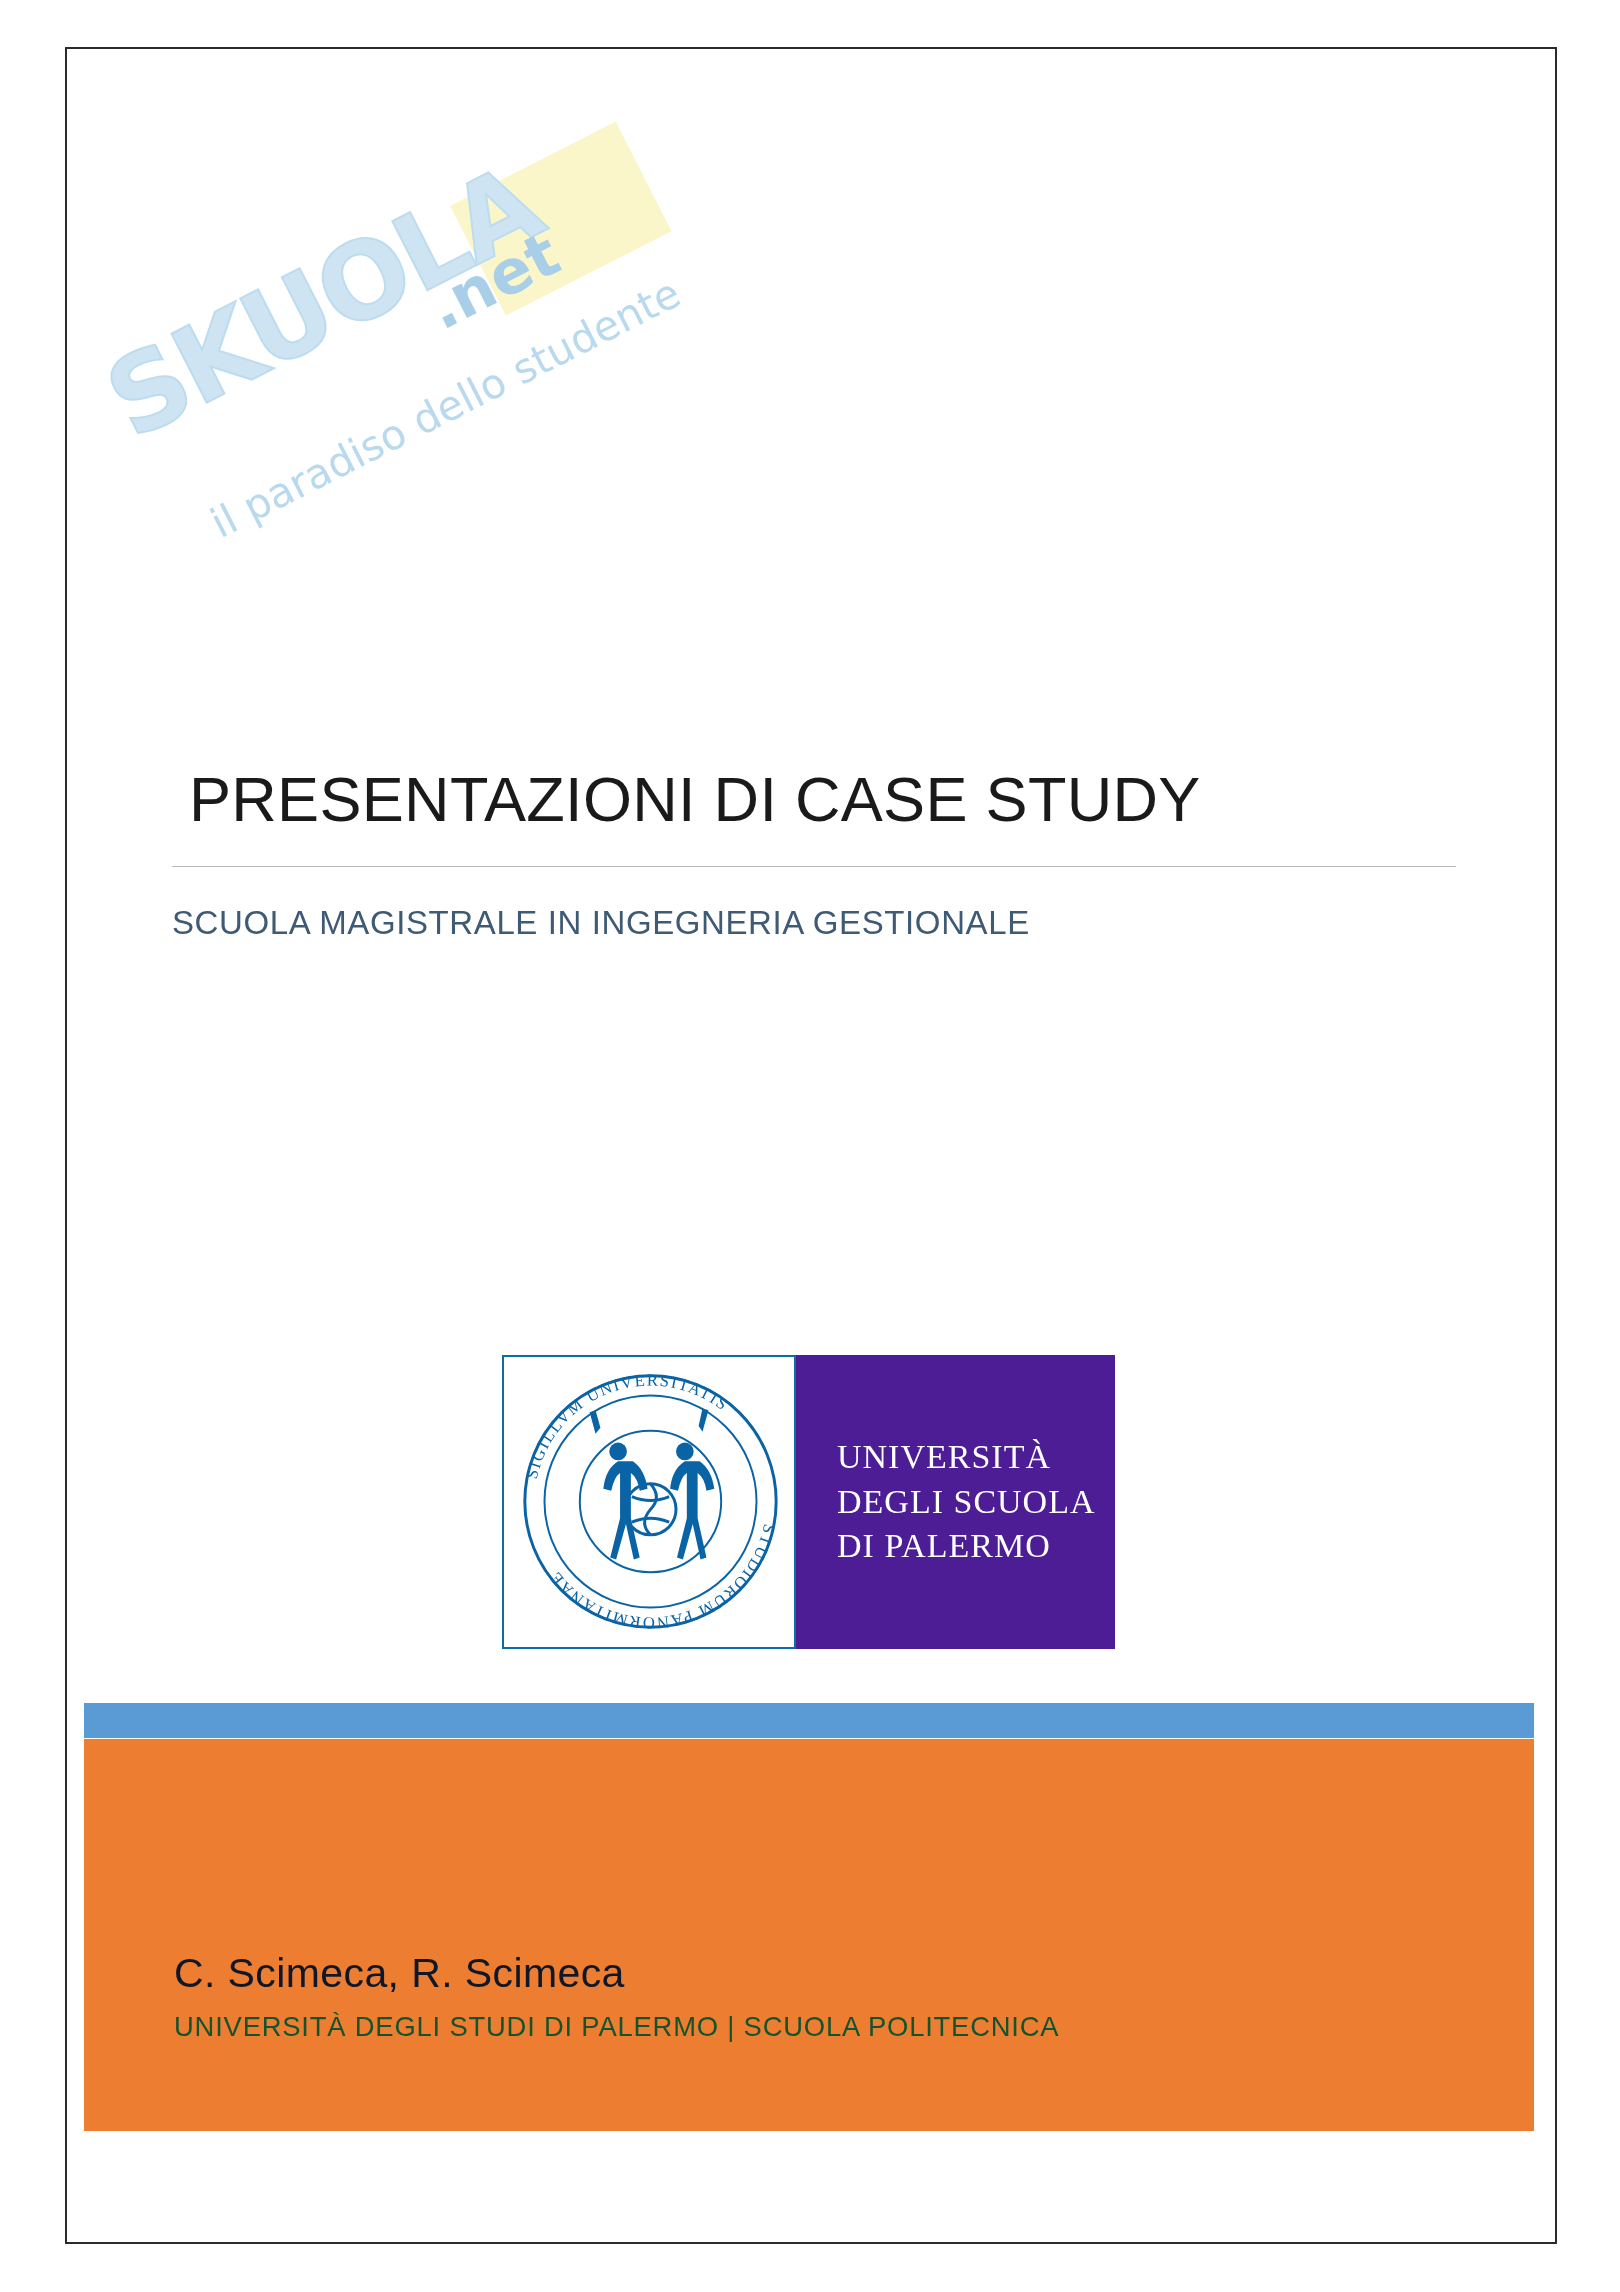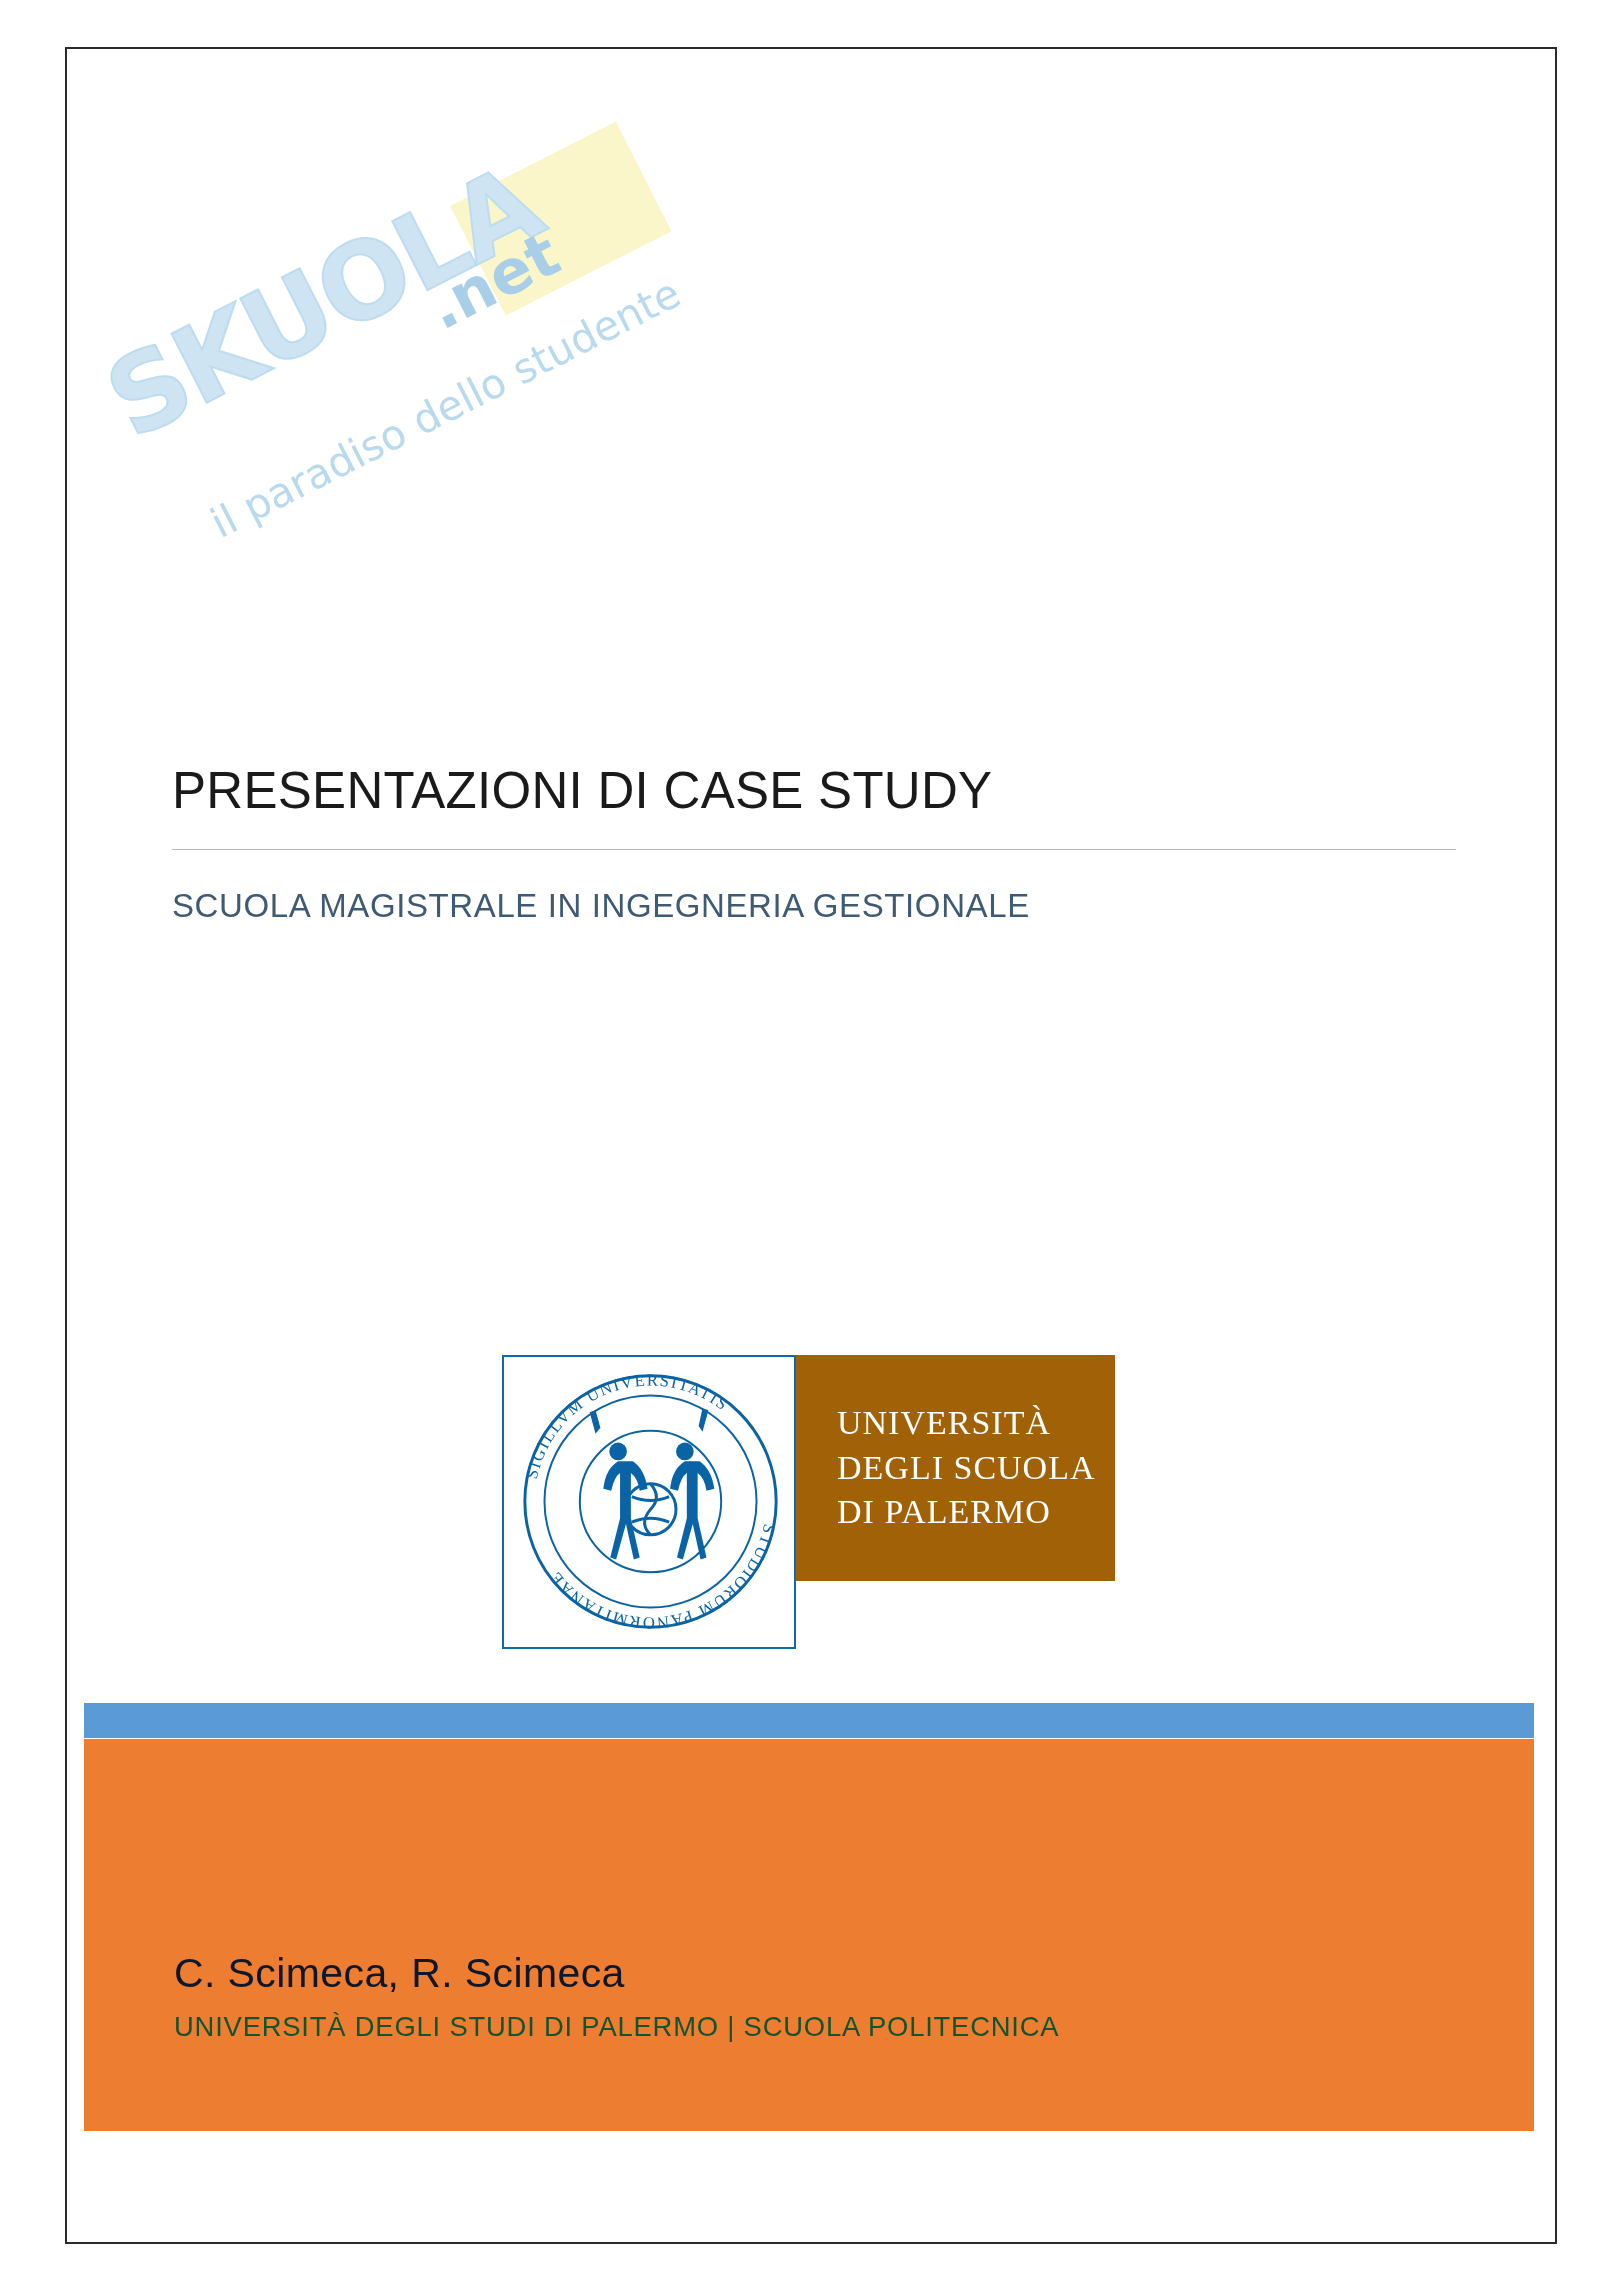--- a/index.html
+++ b/index.html
@@ -88,25 +88,26 @@
 
   
   .title-block {
     position: absolute;
     left: 172px;
     top: 755px;
     width: 1284px;
   }
   .doc-title {
     font-family: "Liberation Sans", sans-serif;
-    font-size: 51px;
+    font-size: 63px;
     line-height: 1.42;
     color: #1a1a1a;
     font-weight: 400;
     letter-spacing: 0.3px;
+    margin-left: 17px;
   }
   .title-rule {
     margin-top: 21.6px;
     width: 1284px;
     height: 1px;
     background: #b8b8b8;
   }
   .doc-subtitle {
     margin-top: 37px;
     font-family: "Liberation Sans", sans-serif;
@@ -129,22 +130,22 @@
     width: 294px;
     height: 294px;
     background: #ffffff;
     border: 2px solid #0e6ba8;
     box-sizing: border-box;
     position: relative;
     overflow: hidden;
   }
   .logo-right {
     width: 319px;
-    height: 226px;
-    background: #a16207;
+    height: 294px;
+    background: #4c1d95;
     color: #ffffff;
     box-sizing: border-box;
     display: flex;
     flex-direction: column;
     justify-content: center;
     padding-left: 41px;
   }
   .logo-right span {
     font-family: "Liberation Serif", serif;
     font-size: 34px;

